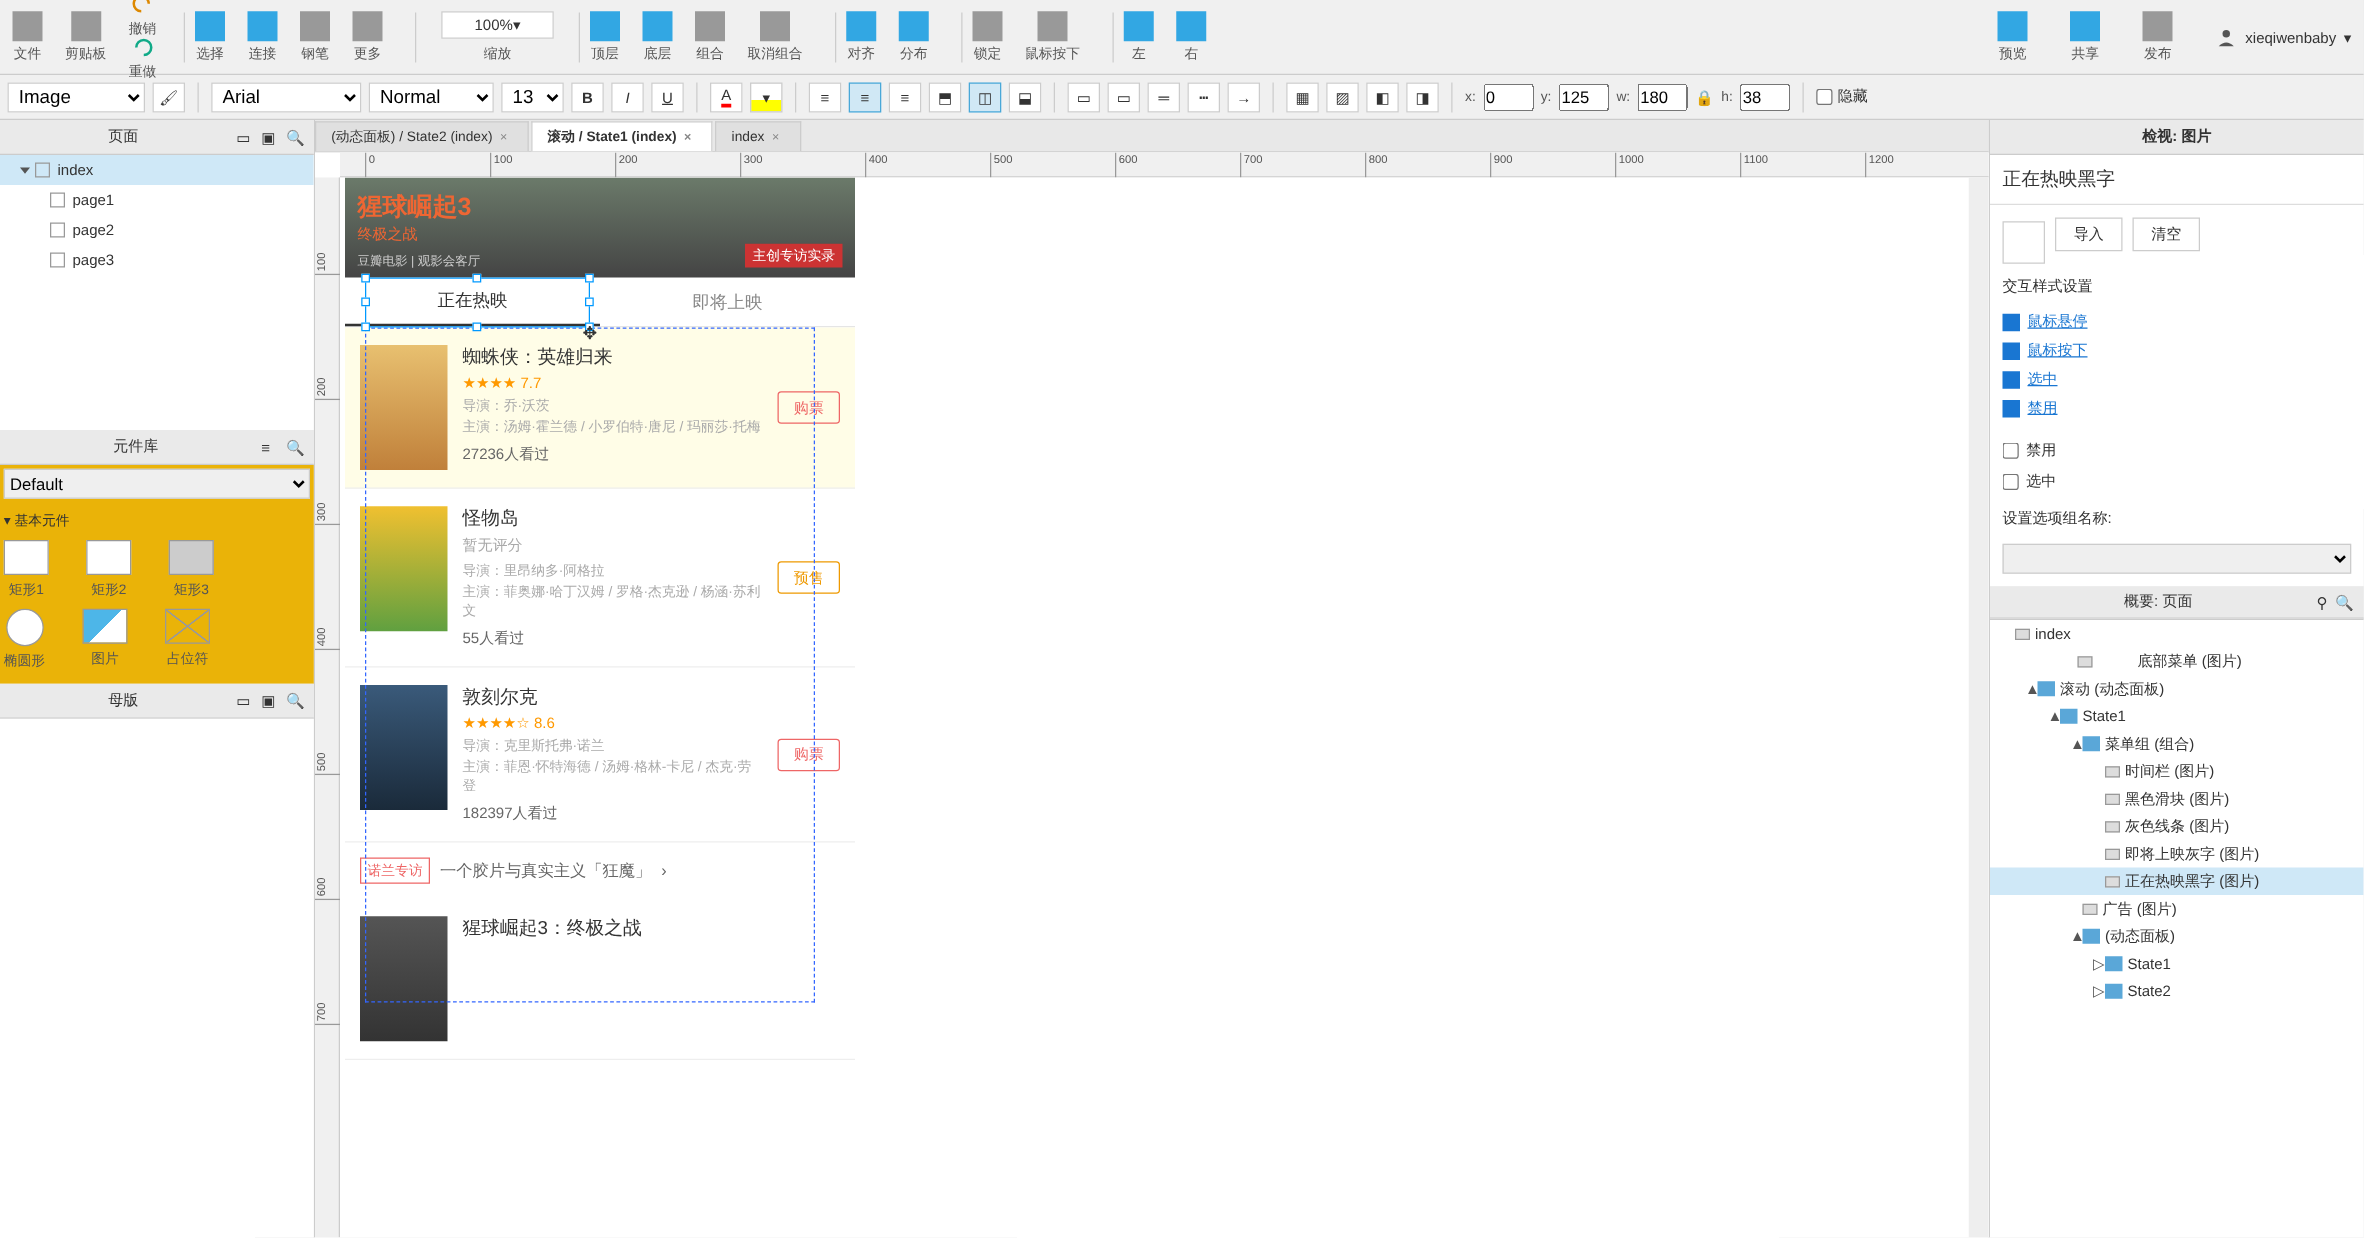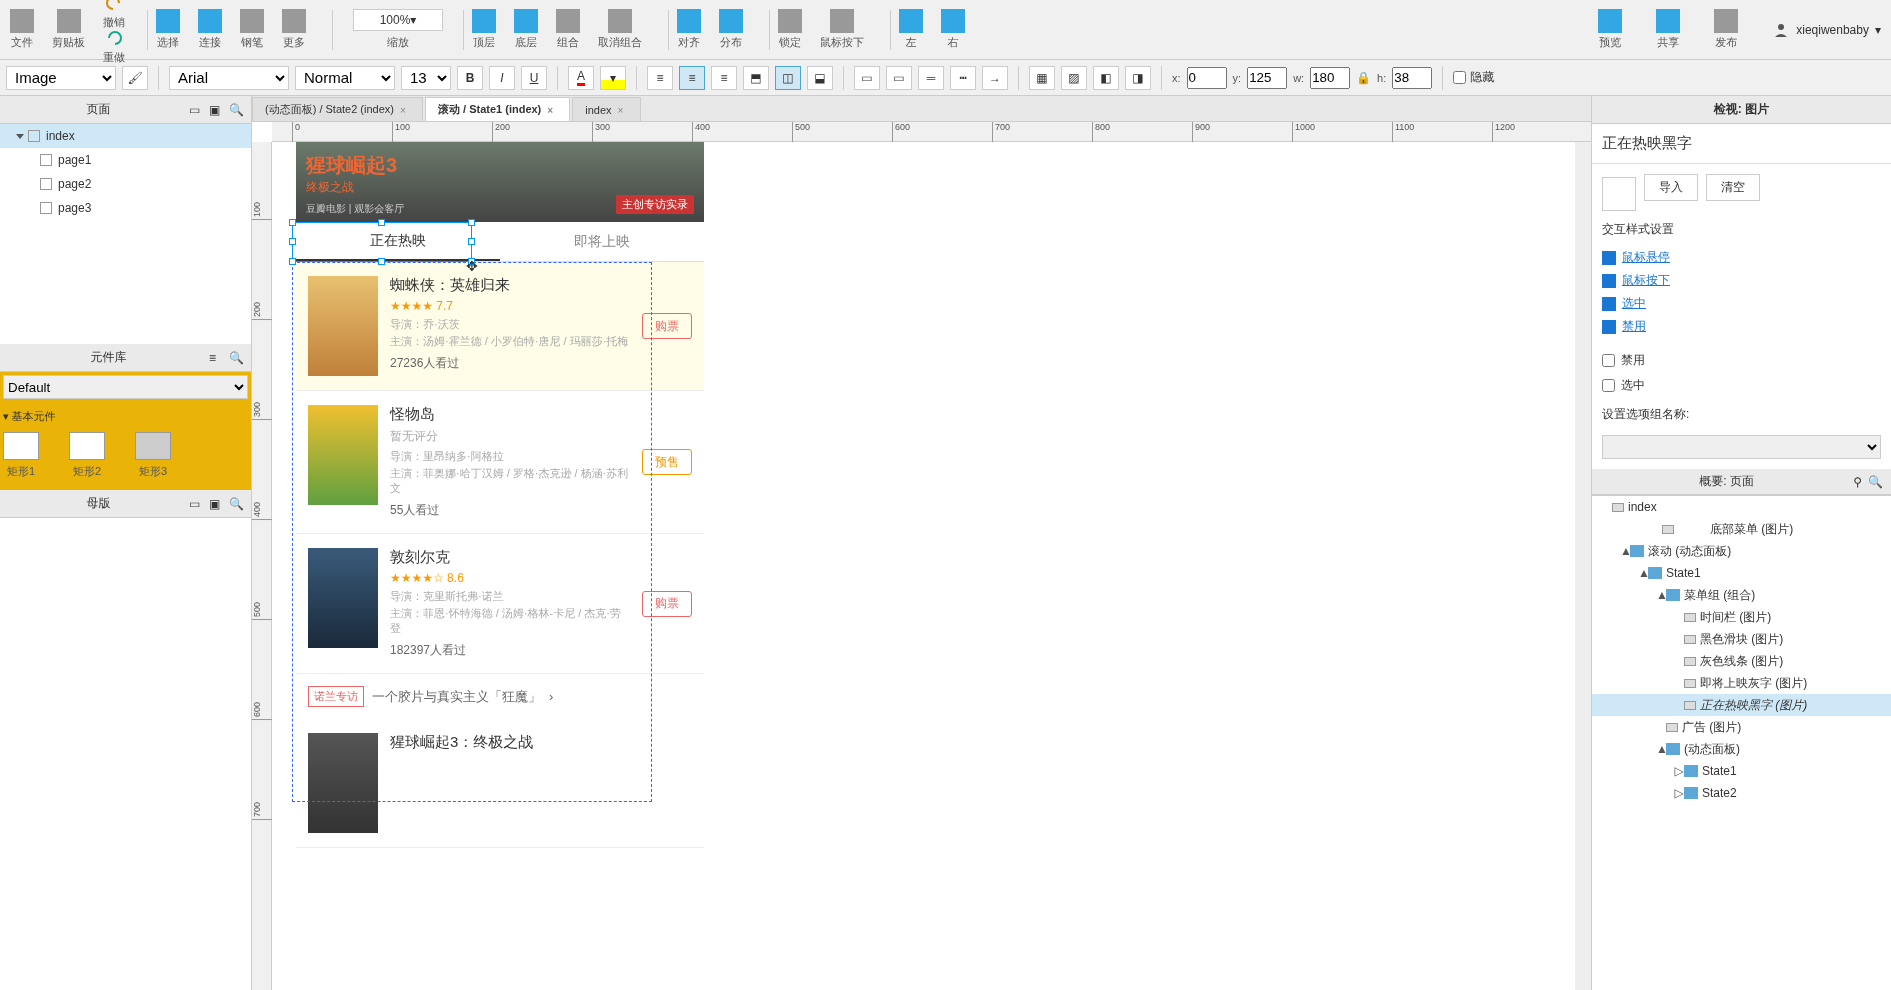--- a/index.html
+++ b/index.html
@@ -72,21 +72,21 @@
 
 .canvas-wrap { flex: 1; position: relative; background: #fff; overflow: hidden; }
 .ruler-h { position: absolute; top: 0; left: 20px; right: 0; height: 20px; background: #f0f0f0; border-bottom: 1px solid #ccc; font-size: 9px; }
 .ruler-h .tick { position: absolute; top: 0; height: 20px; border-left: 1px solid #999; padding-left: 2px; color: #555; }
 .ruler-v { position: absolute; top: 20px; left: 0; width: 20px; bottom: 0; background: #f0f0f0; border-right: 1px solid #ccc; font-size: 9px; }
 .ruler-v .tick { position: absolute; left: 0; width: 20px; border-top: 1px solid #999; padding-top: 2px; color: #555; writing-mode: vertical-rl; transform: rotate(180deg); }
 .canvas { position: absolute; top: 20px; left: 20px; right: 0; bottom: 0; background: #fff; overflow: auto; }
 .scrollbar-v { position: absolute; right: 0; top: 20px; width: 16px; bottom: 0; background: #eee; }
 
 
-.phone { position: absolute; left: 24px; top: 0; width: 408px; }
+.phone { position: absolute; left: 4px; top: 0; width: 408px; }
 .banner { height: 80px; background: linear-gradient(#6b7a6a,#444); color: #fff; padding: 10px; position: relative; }
 .banner .btitle { font-size: 20px; color: #e63; font-weight: bold; }
 .banner .bsub { font-size: 12px; color: #e63; }
 .banner .btag { position: absolute; right: 10px; bottom: 8px; background: #c33; color: #fff; font-size: 11px; padding: 2px 6px; }
 .tabbar { height: 40px; display: flex; border-bottom: 1px solid #ddd; background: #fff; }
 .tabbar .tb { flex: 1; display: flex; align-items: center; justify-content: center; font-size: 14px; color: #888; }
 .tabbar .tb.active { color: #333; border-bottom: 2px solid #333; }
 .movie-list { background: #fff; }
 .movie-item { display: flex; padding: 14px 12px; border-bottom: 1px solid #eee; gap: 12px; }
 .movie-item.highlight { background: #fffde7; }
@@ -358,20 +358,34 @@
             <div class="wshape"></div>
             <span>矩形1</span>
           </div>
         <div class="widget-cell">
             <div class="wshape"></div>
             <span>矩形2</span>
           </div>
         <div class="widget-cell">
             <div class="wshape gray"></div>
             <span>矩形3</span>
+          </div>
+      </div>
+      <div class="widget-grid">
+        <div class="widget-cell">
+            <div class="wshape circle"></div>
+            <span>椭圆形</span>
+          </div>
+        <div class="widget-cell">
+            <div class="wshape img"></div>
+            <span>图片</span>
+          </div>
+        <div class="widget-cell">
+            <div class="wshape placeholder"></div>
+            <span>占位符</span>
           </div>
       </div>
     </div>
 
     <div class="panel-header">
       <span class="title">母版</span>
       <div class="hicons">
         <span class="hicon">▭</span>
         <span class="hicon">▣</span>
         <span class="hicon">🔍</span>
@@ -585,21 +599,21 @@
         <div class="outline-item" style="padding-left: 82px;">
           <span class="oarrow"></span>
           <span class="oicon img"></span>
           <span>灰色线条 (图片)</span>
         </div>
         <div class="outline-item" style="padding-left: 82px;">
           <span class="oarrow"></span>
           <span class="oicon img"></span>
           <span>即将上映灰字 (图片)</span>
         </div>
-        <div class="outline-item selected" style="padding-left: 82px; font-style: italic;">
+        <div class="outline-item selected" style="padding-left: 82px;">
           <span class="oarrow"></span>
           <span class="oicon img"></span>
           <span>正在热映黑字 (图片)</span>
         </div>
         <div class="outline-item" style="padding-left: 64px;">
           <span class="oarrow"></span>
           <span class="oicon img"></span>
           <span>广告 (图片)</span>
         </div>
         <div class="outline-item" style="padding-left: 64px;">

